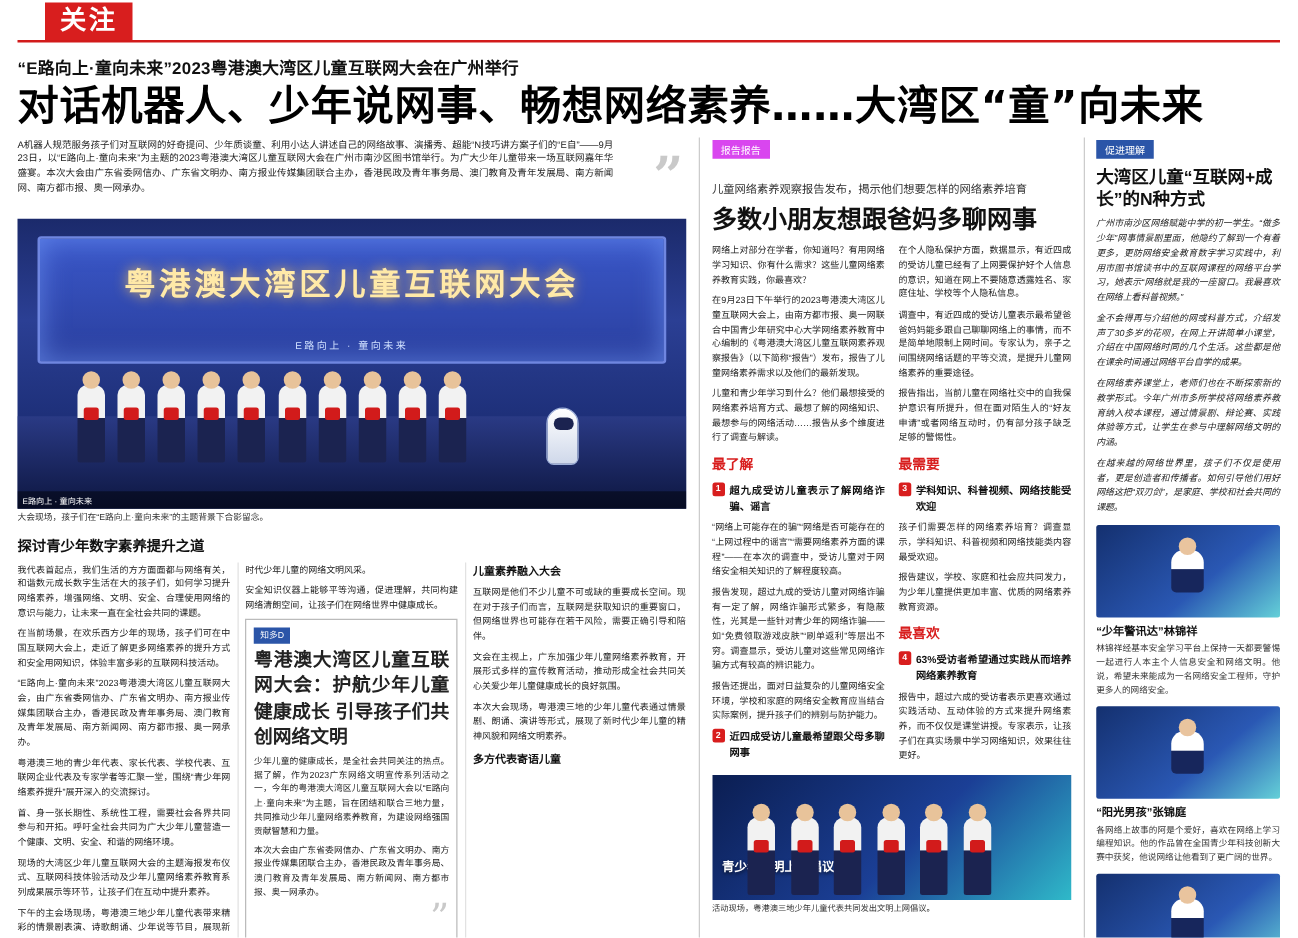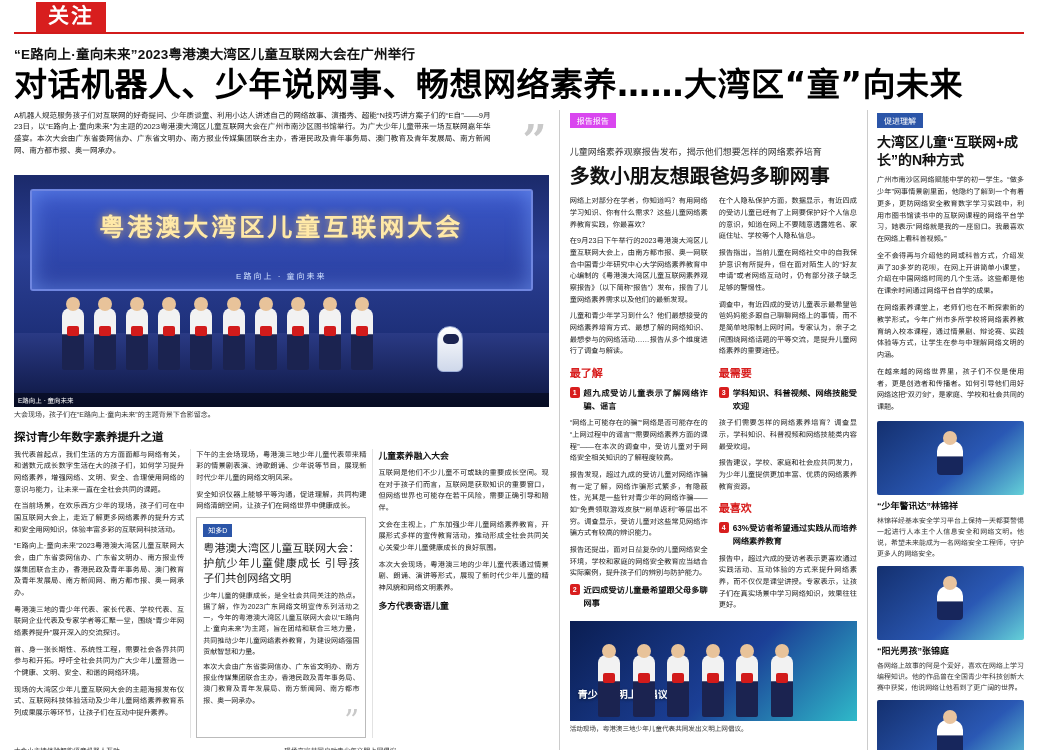--- a/index.html
+++ b/index.html
@@ -168,21 +168,21 @@
   
   .boxed {
     border: 1px solid #bbb; padding: 6px; margin-bottom: 6px;
     break-inside: avoid;
   }
   .boxed .box-tag {
     display: inline-block; background: #2b55a8; color: #fff;
     font-size: 7px; padding: 1px 5px; margin-bottom: 4px;
   }
   .boxed .box-title {
-    font-size: 11px; font-weight: normal; line-height: 1.35; margin-bottom: 4px;
+    font-size: 15px; font-weight: bold; line-height: 1.35; margin-bottom: 4px;
   }
   .boxed p { font-size: 7px; line-height: 1.6; margin: 0 0 4px 0; text-align: justify; }
   .big-quote {
     font-size: 30px; color: #c9c9c9; font-family: "DejaVu Serif", serif;
     line-height: .7; text-align: right;
   }
 
   
   .photo-strip {
     margin-top: 6px; display: flex; gap: 6px; height: 108px;
@@ -231,21 +231,21 @@
 
   
   .right-tag {
     display:inline-block; background:#2b55a8; color:#fff;
     font-size:8px; padding:2px 7px; margin-bottom:5px;
   }
   .right-title {
     font-size: 14px; font-weight:bold; line-height:1.3; margin-bottom:6px;
   }
   .right-body { font-size:7.1px; line-height:1.66; text-align:justify; color:#222; }
-  .right-body p { margin:0 0 5px 0; }
+  .right-body p { margin:0 0 5px 0;font-style:italic; }
   .rcard { margin-top:7px; }
   .rcard-photo {
     width: 100%; height: 74px; position:relative; overflow:hidden;
     background: linear-gradient(140deg,#14306f,#2a58b4 60%,#64d0d8);
     border-radius: 2px;
   }
   .rcard-photo .pill {
     position:absolute; left:50%; top:50%; transform:translate(-50%,-50%);
     width:26px;height:34px;border-radius:10px 10px 4px 4px;
     background:linear-gradient(180deg,#fff 0 45%, #17265c 46% 100%);
@@ -369,22 +369,22 @@
         </div>
         <p>“网络上可能存在的骗”“网络是否可能存在的“上网过程中的谣言”“需要网络素养方面的课程”——在本次的调查中，受访儿童对于网络安全相关知识的了解程度较高。</p>
         <p>报告发现，超过九成的受访儿童对网络诈骗有一定了解，网络诈骗形式繁多，有隐蔽性，光其是一些针对青少年的网络诈骗——如“免费领取游戏皮肤”“刷单返利”等层出不穷。调查显示，受访儿童对这些常见网络诈骗方式有较高的辨识能力。</p>
         <p>报告还提出，面对日益复杂的儿童网络安全环境，学校和家庭的网络安全教育应当结合实际案例，提升孩子们的辨别与防护能力。</p>
 
         <div class="num-head">
           <span class="num-badge">2</span>
           <span>近四成受访儿童最希望跟父母多聊网事</span>
         </div>
         <p>在个人隐私保护方面，数据显示，有近四成的受访儿童已经有了上网要保护好个人信息的意识，知道在网上不要随意透露姓名、家庭住址、学校等个人隐私信息。</p>
+        <p>调查中，有近四成的受访儿童表示最希望爸爸妈妈能多跟自己聊聊网络上的事情，而不是简单地限制上网时间。专家认为，亲子之间围绕网络话题的平等交流，是提升儿童网络素养的重要途径。</p>
         <p>报告指出，当前儿童在网络社交中的自我保护意识有所提升，但在面对陌生人的“好友申请”或者网络互动时，仍有部分孩子缺乏足够的警惕性。</p>
-        <p>调查中，有近四成的受访儿童表示最希望爸爸妈妈能多跟自己聊聊网络上的事情，而不是简单地限制上网时间。专家认为，亲子之间围绕网络话题的平等交流，是提升儿童网络素养的重要途径。</p>
 
         <div class="red-head">最需要</div>
         <div class="num-head">
           <span class="num-badge">3</span>
           <span>学科知识、科普视频、网络技能受欢迎</span>
         </div>
         <p>孩子们需要怎样的网络素养培育？调查显示，学科知识、科普视频和网络技能类内容最受欢迎。</p>
         <p>报告建议，学校、家庭和社会应共同发力，为少年儿童提供更加丰富、优质的网络素养教育资源。</p>
 
         <div class="red-head">最喜欢</div>

